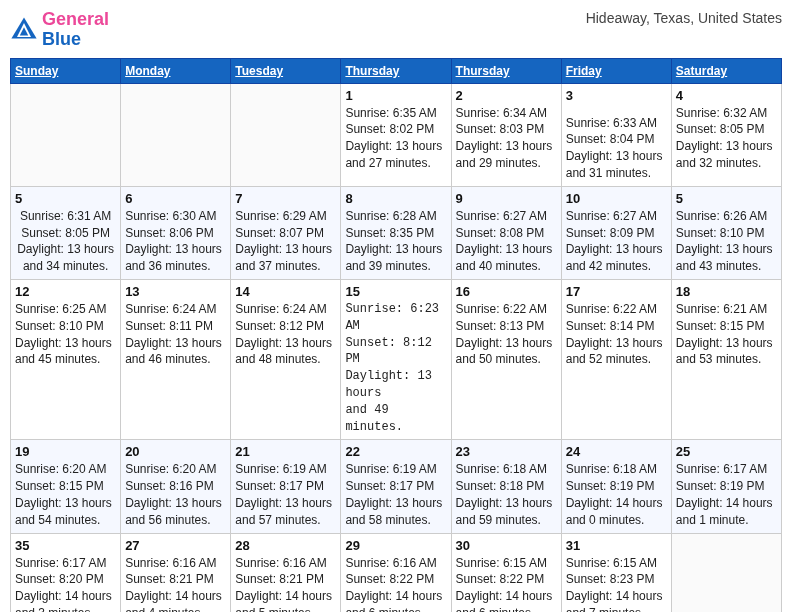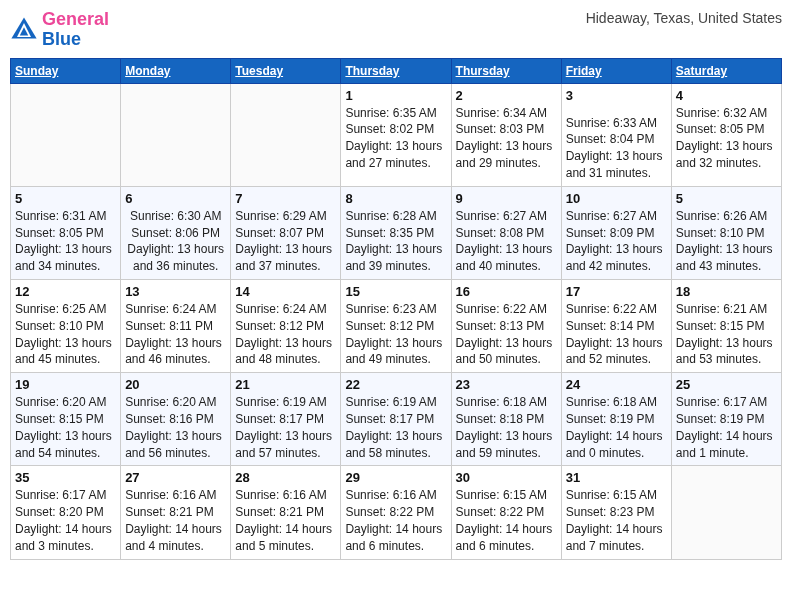--- a/index.html
+++ b/index.html
@@ -146,28 +146,28 @@
           <div class="day-num">4</div>
           <div class="day-info" style="white-space: pre-line;">Sunrise: 6:32 AM
 Sunset: 8:05 PM
 Daylight: 13 hours
 and 32 minutes.</div>
         </td>
       </tr>
       <tr>
         <td>
           <div class="day-num">5</div>
-          <div class="day-info" style="white-space: pre-line;">Sunrise: 6:31 AM
+          <div class="day-info" style="white-space: pre-line; text-align: center;">Sunrise: 6:31 AM
 Sunset: 8:05 PM
 Daylight: 13 hours
 and 34 minutes.</div>
         </td>
         <td>
           <div class="day-num">6</div>
-          <div class="day-info" style="white-space: pre-line; text-align: center;">Sunrise: 6:30 AM
+          <div class="day-info" style="white-space: pre-line;">Sunrise: 6:30 AM
 Sunset: 8:06 PM
 Daylight: 13 hours
 and 36 minutes.</div>
         </td>
         <td>
           <div class="day-num">7</div>
           <div class="day-info" style="white-space: pre-line;">Sunrise: 6:29 AM
 Sunset: 8:07 PM
 Daylight: 13 hours
 and 37 minutes.</div>
@@ -218,21 +218,21 @@
         </td>
         <td>
           <div class="day-num">14</div>
           <div class="day-info" style="white-space: pre-line;">Sunrise: 6:24 AM
 Sunset: 8:12 PM
 Daylight: 13 hours
 and 48 minutes.</div>
         </td>
         <td>
           <div class="day-num">15</div>
-          <div class="day-info" style="white-space: pre-line;">Sunrise: 6:23 AM
+          <div class="day-info" style="white-space: pre-line; font-family: Liberation Mono, monospace;">Sunrise: 6:23 AM
 Sunset: 8:12 PM
 Daylight: 13 hours
 and 49 minutes.</div>
         </td>
         <td>
           <div class="day-num">16</div>
           <div class="day-info" style="white-space: pre-line;">Sunrise: 6:22 AM
 Sunset: 8:13 PM
 Daylight: 13 hours
 and 50 minutes.</div>

